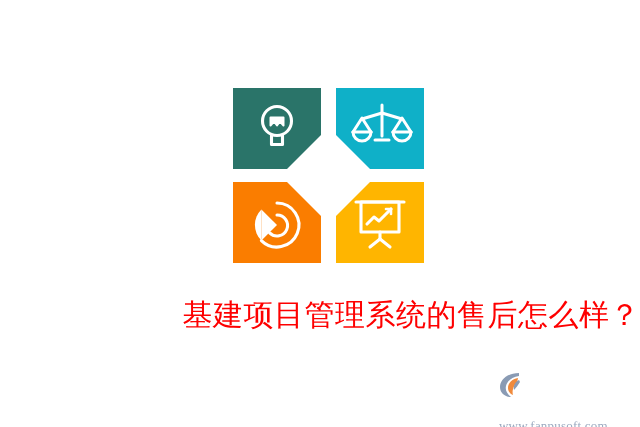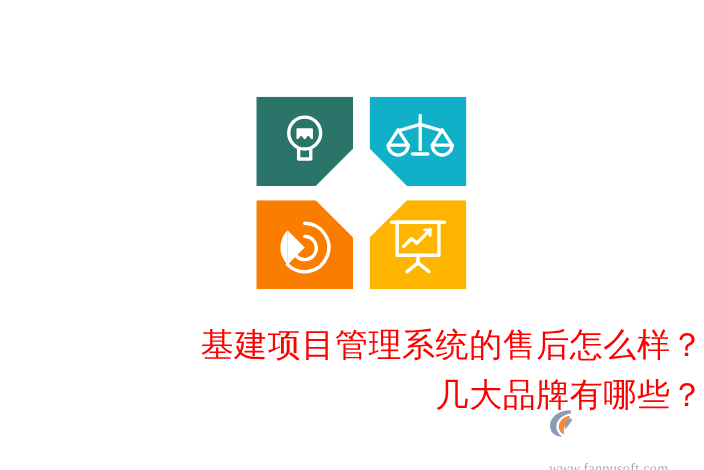--- a/index.html
+++ b/index.html
@@ -156,21 +156,20 @@
         <line x1="44" y1="57" x2="34" y2="65"></line>
         <line x1="44" y1="57" x2="54" y2="65"></line>
       </g>
     </svg>
   </div>
 
 </div>
 
 <div id="headline">
   <span class="headline-line">基建项目管理系统的售后怎么样？</span>
-  <span class="headline-line">几大品牌有哪些？</span>
 </div>
 
 <div id="brand-logo">
   <div id="logo-row">
     <svg id="logo-mark" viewBox="0 0 30 30" xmlns="http://www.w3.org/2000/svg">
       <path d="M22 3 C10 3 3 10 3 17 C3 23 8 27 14 27 C10 24 8 20 9 16 C10 11 15 7 22 6 Z" fill="#8a9bb4"></path>
       <path d="M21 8 C15 9 11 13 11 18 C11 21 13 24 16 25 C15 21 16 16 20 13 Z" fill="#f08a3c"></path>
       <path d="M22 10 C18 12 16 16 17 20 C19 18 21 15 23 12 Z" fill="#8a9bb4"></path>
     </svg>
   </div>

